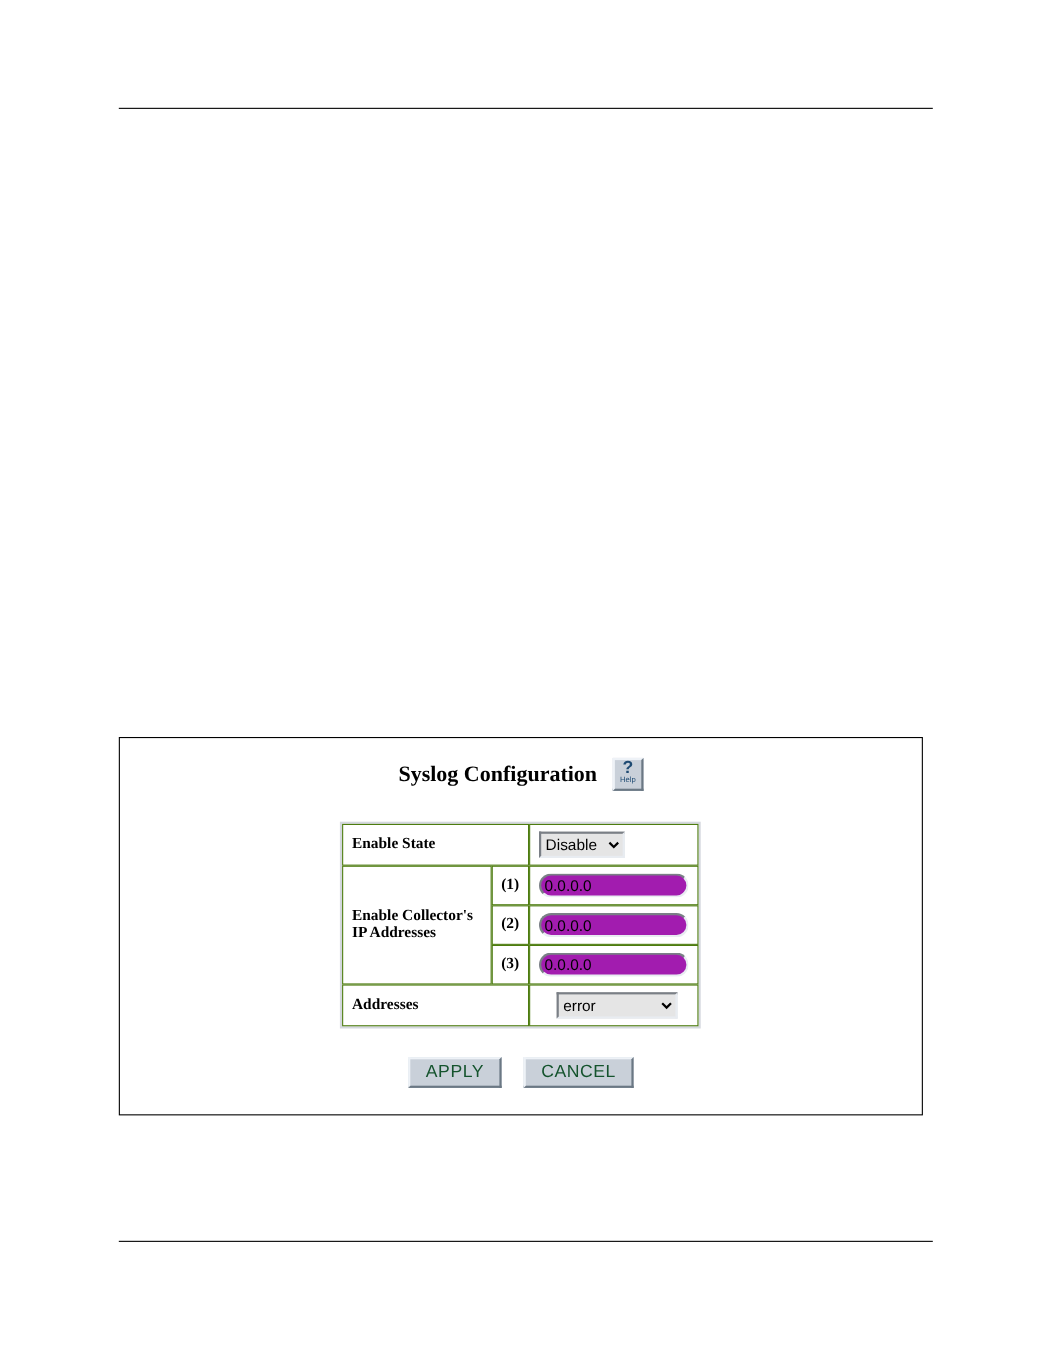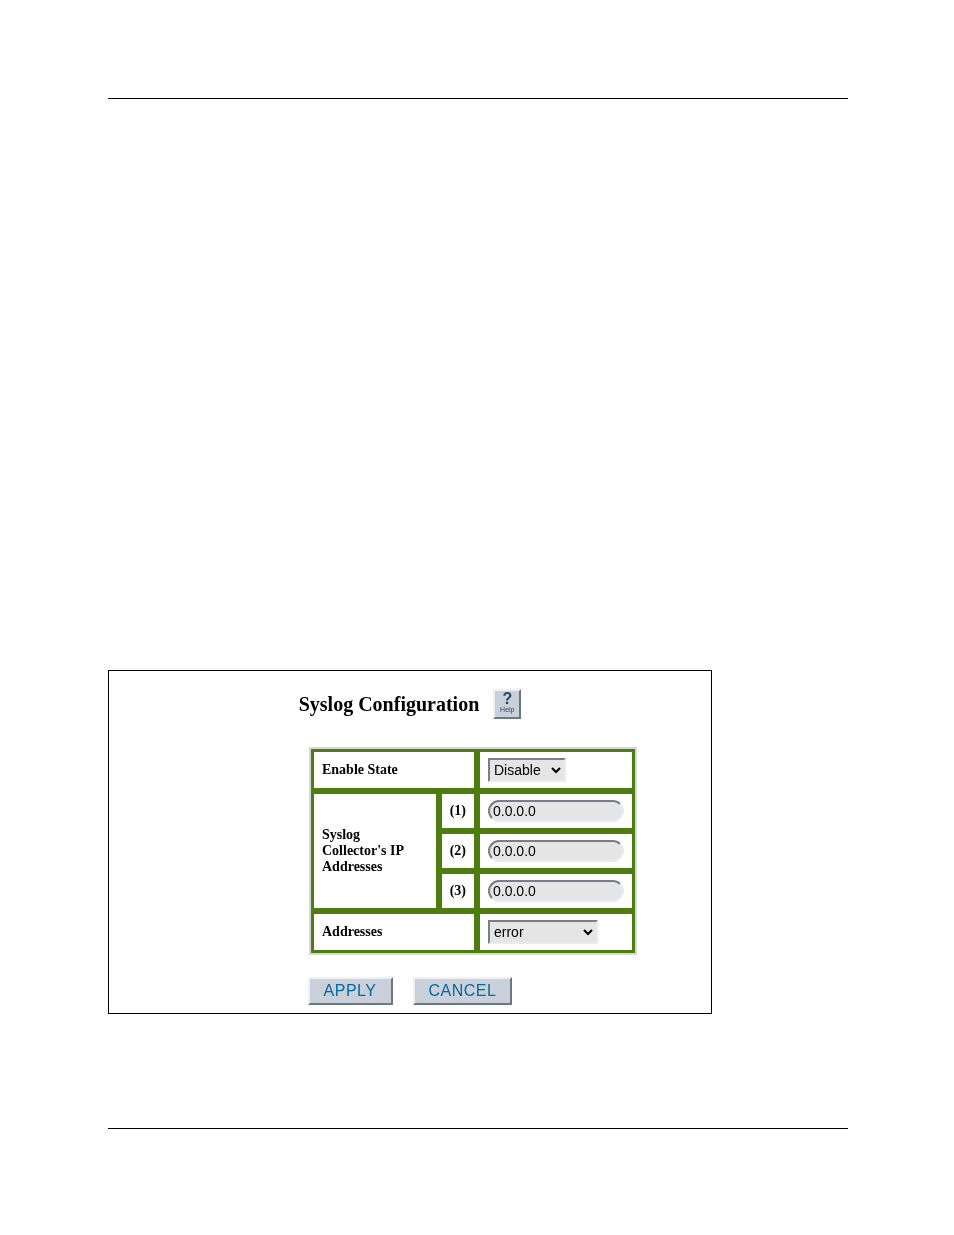--- a/index.html
+++ b/index.html
@@ -26,21 +26,21 @@
     position: absolute;
     top: 1128px;
     left: 108px;
     width: 740px;
     border-top: 1px solid #000;
   }
   .panel {
     position: absolute;
     top: 670px;
     left: 108px;
-    width: 604px;
+    width: 731px;
     height: 344px;
     border: 1px solid #000;
     background: #fff;
     padding-left: 35px;
   }
   .title-row {
     position: absolute;
     top: 18px;
     left: 0;
     width: 100%;
@@ -86,21 +86,21 @@
     position: absolute;
     top: 76px;
     left: 200px;
     width: 328px;
     border: 2px solid #d4d8de;
     border-collapse: separate;
     border-spacing: 0;
     background: #fff;
   }
   .form-table td {
-    border: 3px solid #4d7c0f;
+    border: 1px solid #4d7c0f;
     padding: 6px 8px;
     vertical-align: middle;
     font-size: 14px;
     font-weight: bold;
     font-family: "Times New Roman", Times, serif;
   }
   .form-table td.idx {
     width: 26px;
     text-align: center;
     font-weight: bold;
@@ -116,53 +116,53 @@
     font-family: Arial, Helvetica, sans-serif;
     font-size: 14px;
     background: #e5e5e5;
     border-top: 2px solid #7a7f86;
     border-left: 2px solid #7a7f86;
     border-right: 2px solid #e8ecf1;
     border-bottom: 2px solid #e8ecf1;
     height: 24px;
   }
   .sel-enable { width: 78px; }
-  .sel-sev { width: 110px; }
+  .sel-sev { width: 110px; margin-left: 16px; }
   input.ip {
     font-family: Arial, Helvetica, sans-serif;
     font-size: 14px;
     width: 136px;
     height: 22px;
     padding: 1px 3px;
     border-top: 2px solid #7a7f86;
     border-left: 2px solid #7a7f86;
     border-right: 2px solid #e8ecf1;
     border-bottom: 2px solid #e8ecf1;
-    background: #e5e5e5;
+    background: #a21caf;
     border-radius: 11px;
   }
   .btn-row {
     position: absolute;
     top: 290px;
     left: 0;
     width: 100%;
     text-align: center;
   }
   .btn {
     display: inline-block;
     font-family: Arial, Helvetica, sans-serif;
     font-size: 16px;
-    color: #0369a1;
+    color: #14532d;
     background: #c9d0d9;
     border-top: 2px solid #eef2f7;
     border-left: 2px solid #eef2f7;
     border-right: 2px solid #6b7884;
     border-bottom: 2px solid #6b7884;
     padding: 3px 14px;
-    margin: 16px 8px;
+    margin: 0 8px;
     cursor: pointer;
     letter-spacing: 0.5px;
   }
 </style>
 </head>
 <body>
 
 <div class="page">
   <div class="hr-top"></div>
 
@@ -180,21 +180,21 @@
       <tbody>
           <tr>
         <td class="label-cell" colspan="2">Enable State</td>
         <td class="val">
           <select class="ctl sel-enable">
             <option>Disable</option>
           </select>
         </td>
       </tr>
       <tr>
-        <td class="label-cell" rowspan="3">Syslog Collector's IP Addresses</td>
+        <td class="label-cell" rowspan="3">Enable Collector's IP Addresses</td>
         <td class="idx">(1)</td>
         <td class="val"><input class="ip" value="0.0.0.0" style=""></td>
       </tr>
       <tr>
         <td class="idx">(2)</td>
         <td class="val"><input class="ip" value="0.0.0.0" style=""></td>
       </tr>
       <tr>
         <td class="idx">(3)</td>
         <td class="val"><input class="ip" value="0.0.0.0" style=""></td>

